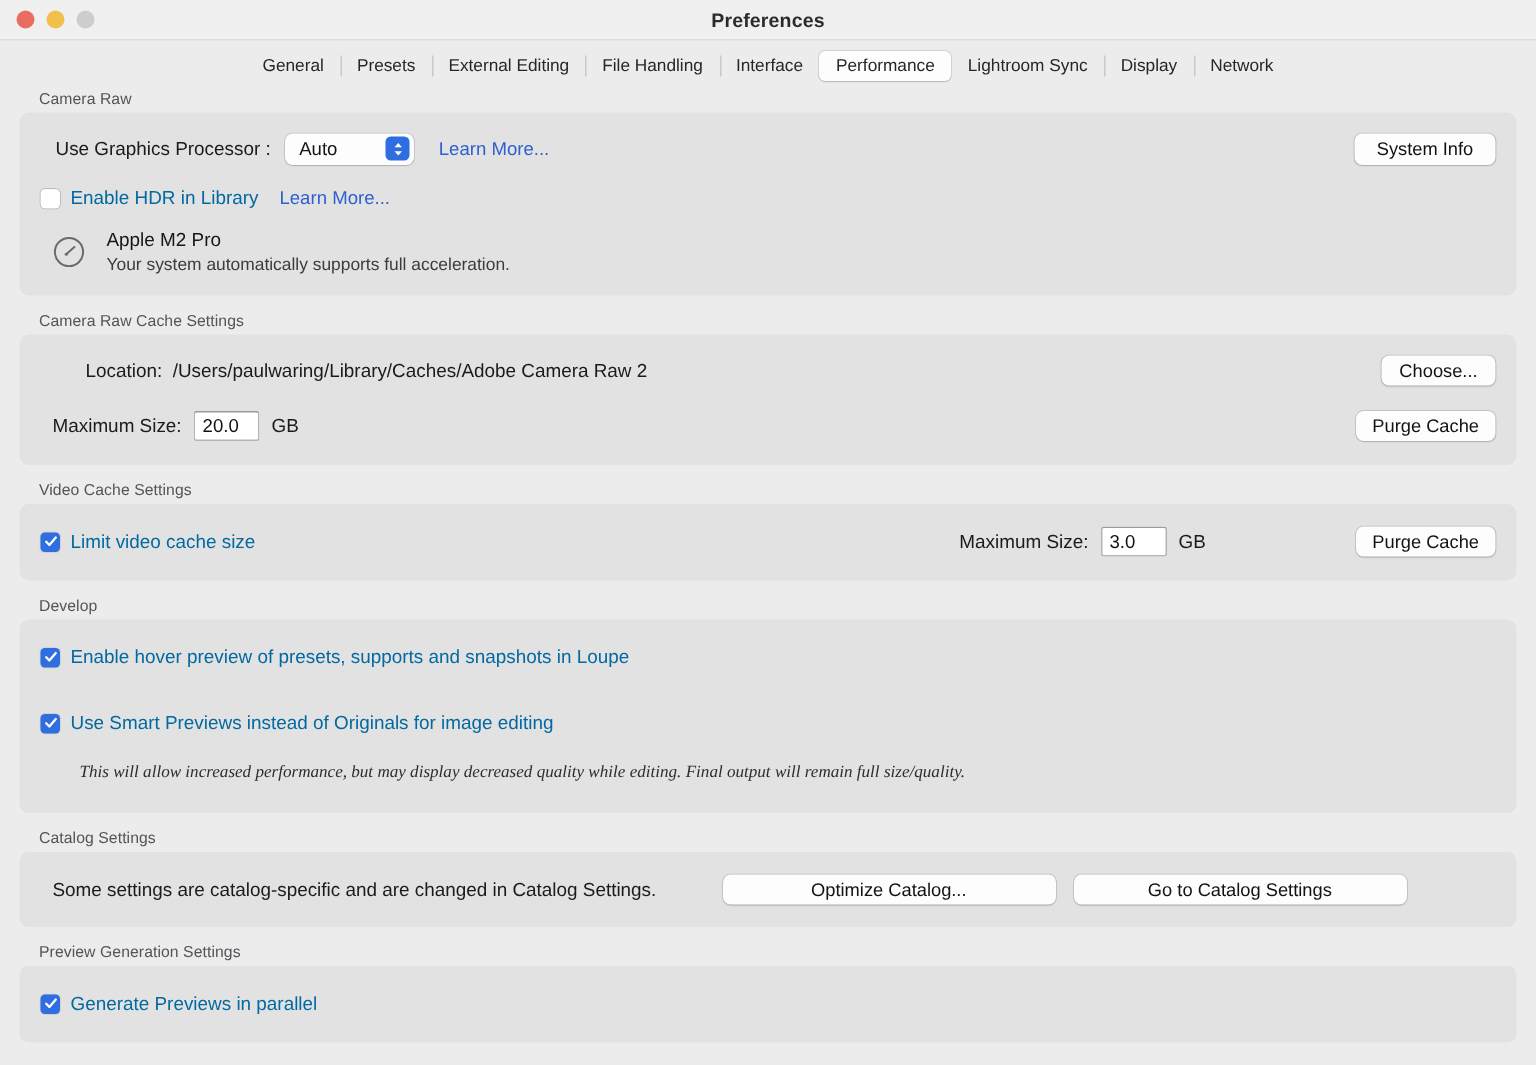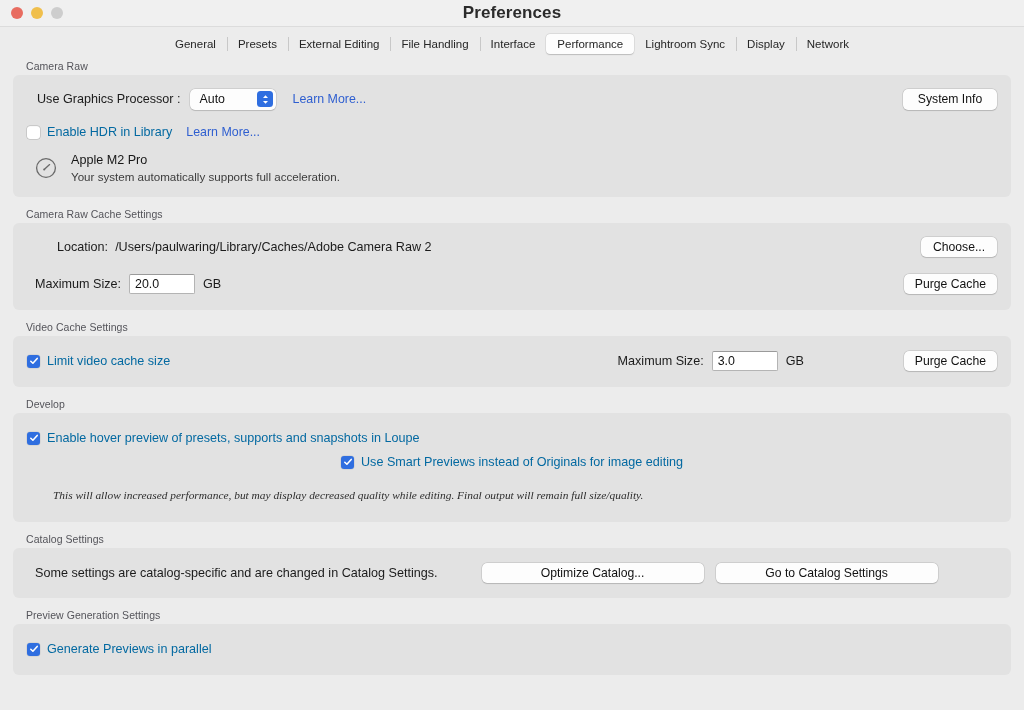--- a/index.html
+++ b/index.html
@@ -41,21 +41,21 @@
     border-radius: 50%;
     display: block;
   }
   .light.close   { background: #e86c60; }
   .light.min     { background: #f0bf4c; }
   .light.zoom    { background: #cdcdcd; }
   .window-title {
     position: absolute;
     left: 0; right: 0;
     text-align: center;
-    font-size: 17px;
+    font-size: 13px;
     font-weight: bold;
     color: #2b2b2b;
     letter-spacing: .1px;
     pointer-events: none;
   }
 
   
   .tabbar-wrap {
     height: 33px;
     background: #ececec;
@@ -191,21 +191,21 @@
     border-top-color: #9a9a9a;
     border-radius: 2px;
     font-size: 12.4px;
     color: #121212;
     display: inline-flex;
     align-items: center;
     padding: 0 5px;
     font-family: "Liberation Sans", sans-serif;
     cursor: text;
   }
-  .textfield.w-num { width: 66px; }
+  .textfield.w-num { width: 44px; }
 
   
   .btn {
     height: 20px;
     background: #fdfdfd;
     border-radius: 5px;
     box-shadow: 0 0 0 .5px rgba(0,0,0,.15), 0 .5px 1.1px rgba(0,0,0,.13);
     font-size: 12.2px;
     color: #121212;
     display: inline-flex;
@@ -398,21 +398,21 @@
           <span class="cb-row">
             <span class="cbox on">
               <svg width="10" height="10" viewBox="0 0 10 10">
                     <path d="M1.8 5.2 L3.9 7.3 L8.2 2.4" stroke="#ffffff" stroke-width="1.55" fill="none" stroke-linecap="round" stroke-linejoin="round"></path>
                   </svg>
             </span>
             <span class="cb-label">Enable hover preview of presets, supports and snapshots in Loupe</span>
           </span>
         </div>
 
-        <div class="row" style="margin-top:0;justify-content:center;">
+        <div class="row" style="margin-top:20px;">
           <span class="cb-row">
             <span class="cbox on">
               <svg width="10" height="10" viewBox="0 0 10 10">
                     <path d="M1.8 5.2 L3.9 7.3 L8.2 2.4" stroke="#ffffff" stroke-width="1.55" fill="none" stroke-linecap="round" stroke-linejoin="round"></path>
                   </svg>
             </span>
             <span class="cb-label">Use Smart Previews instead of Originals for image editing</span>
           </span>
         </div>
 

